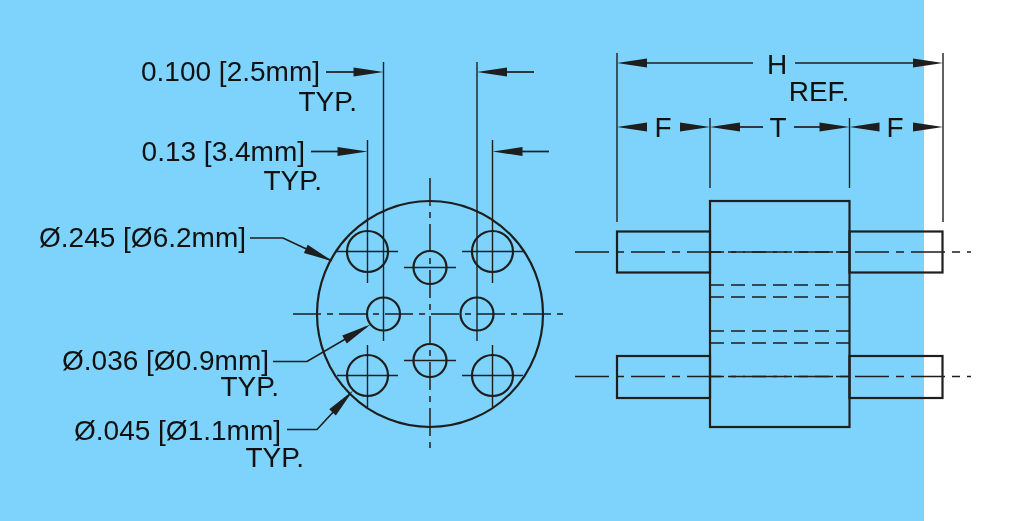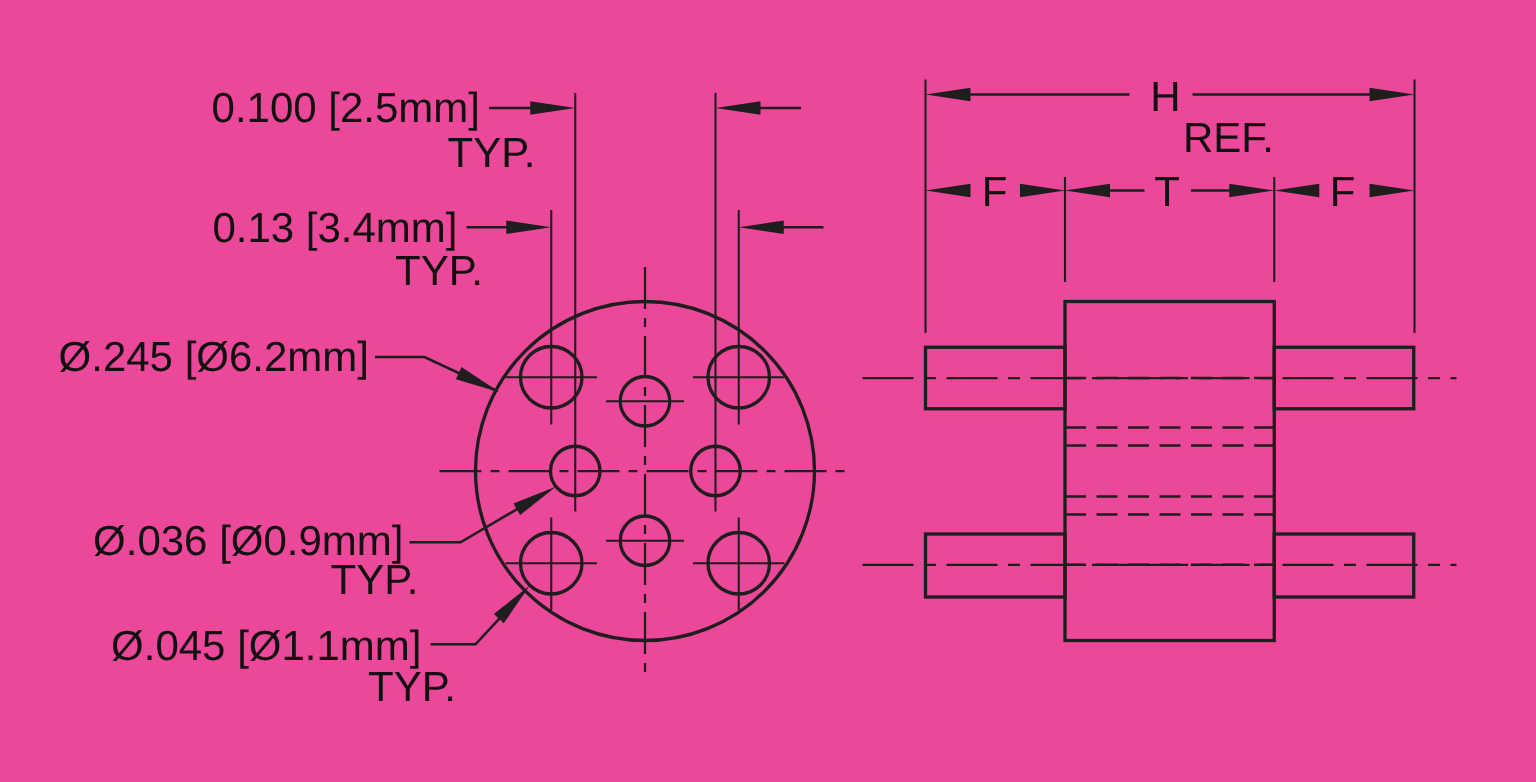--- a/index.html
+++ b/index.html
@@ -5,23 +5,23 @@
   html, body {
     margin: 0;
     padding: 0;
     background: #ffffff;
     width: 1024px;
     height: 521px;
     overflow: hidden;
   }
   .stage {
     position: relative;
-    width: 1024px;
+    width: 924px;
     height: 521px;
-    background: #ec4899;
+    background: #7dd3fc;
   }
   svg { display: block; }
   .obj  { stroke: #1e1e1e; stroke-width: 2.2; fill: none; }
   .thin { stroke: #1e1e1e; stroke-width: 1.4; fill: none; }
   .dim  { stroke: #1e1e1e; stroke-width: 1.7; fill: none; }
   .cl   { stroke: #1e1e1e; stroke-width: 1.5; fill: none; stroke-dasharray: 28 6 6 6; }
   .cl2  { stroke: #1e1e1e; stroke-width: 1.5; fill: none; stroke-dasharray: 34 7 8 7; }
   .hid  { stroke: #1e1e1e; stroke-width: 1.7; fill: none; stroke-dasharray: 14 7; }
   .arr  { fill: #1e1e1e; stroke: none; }
   .lbl {

